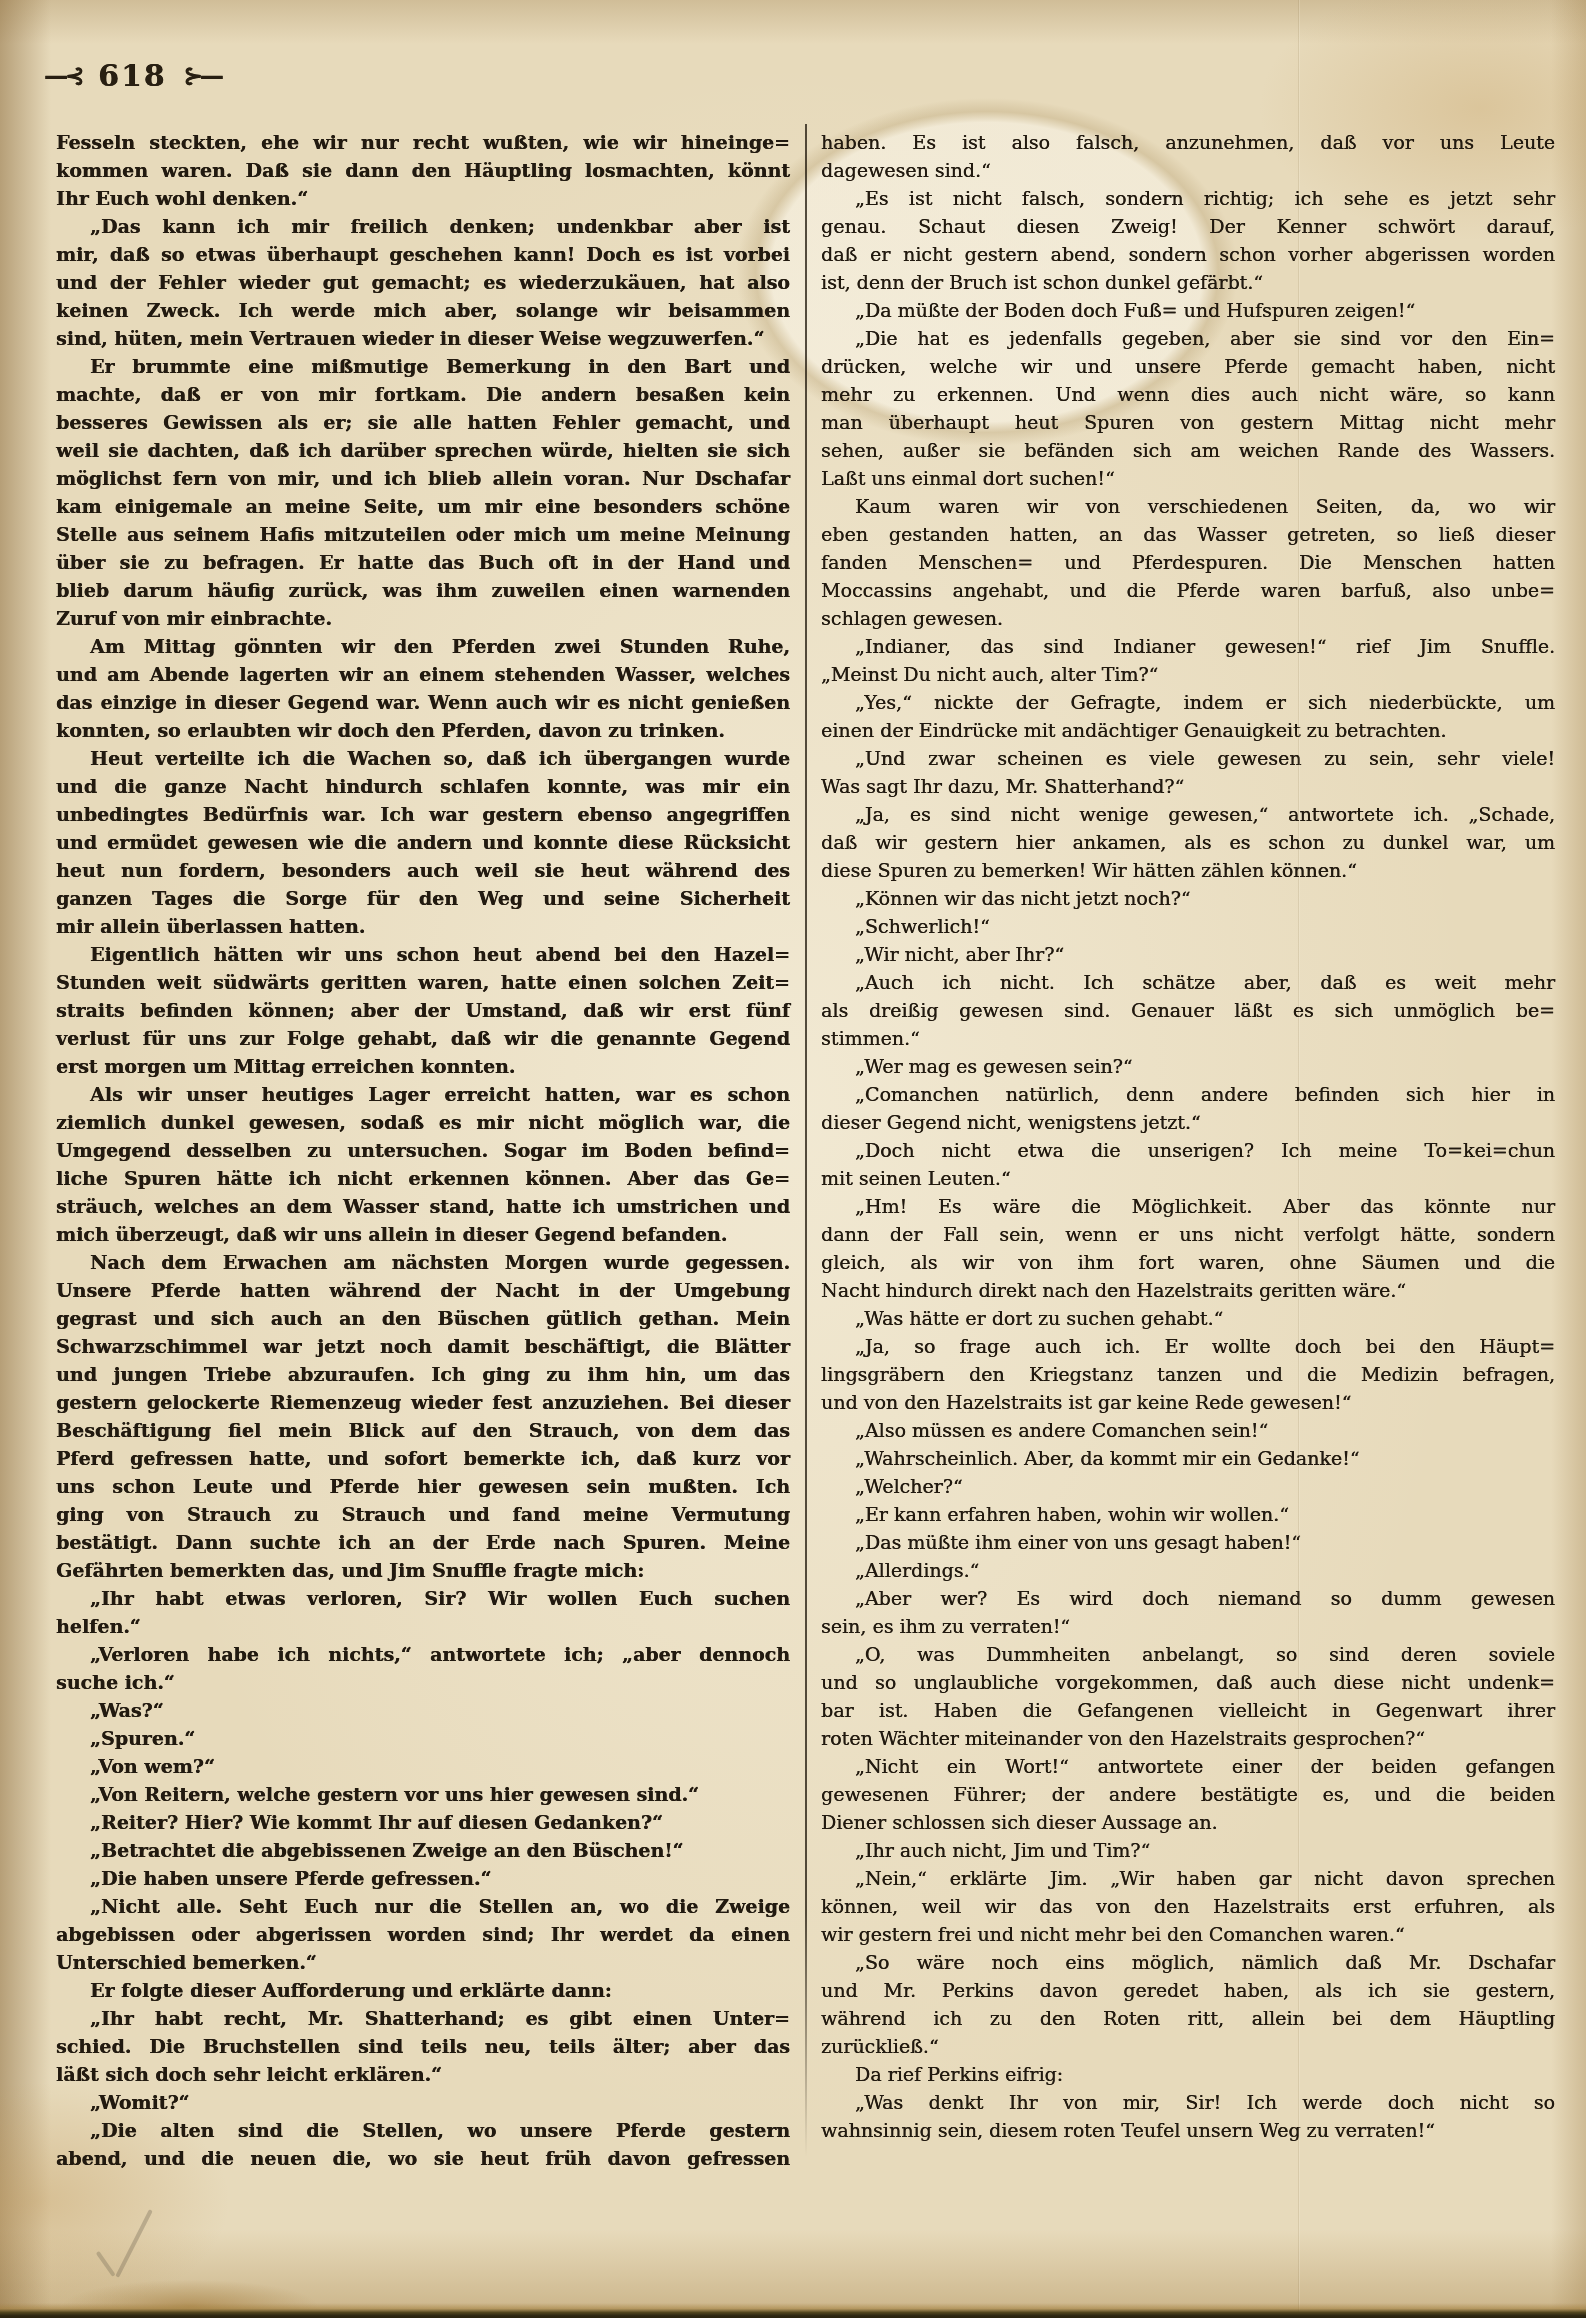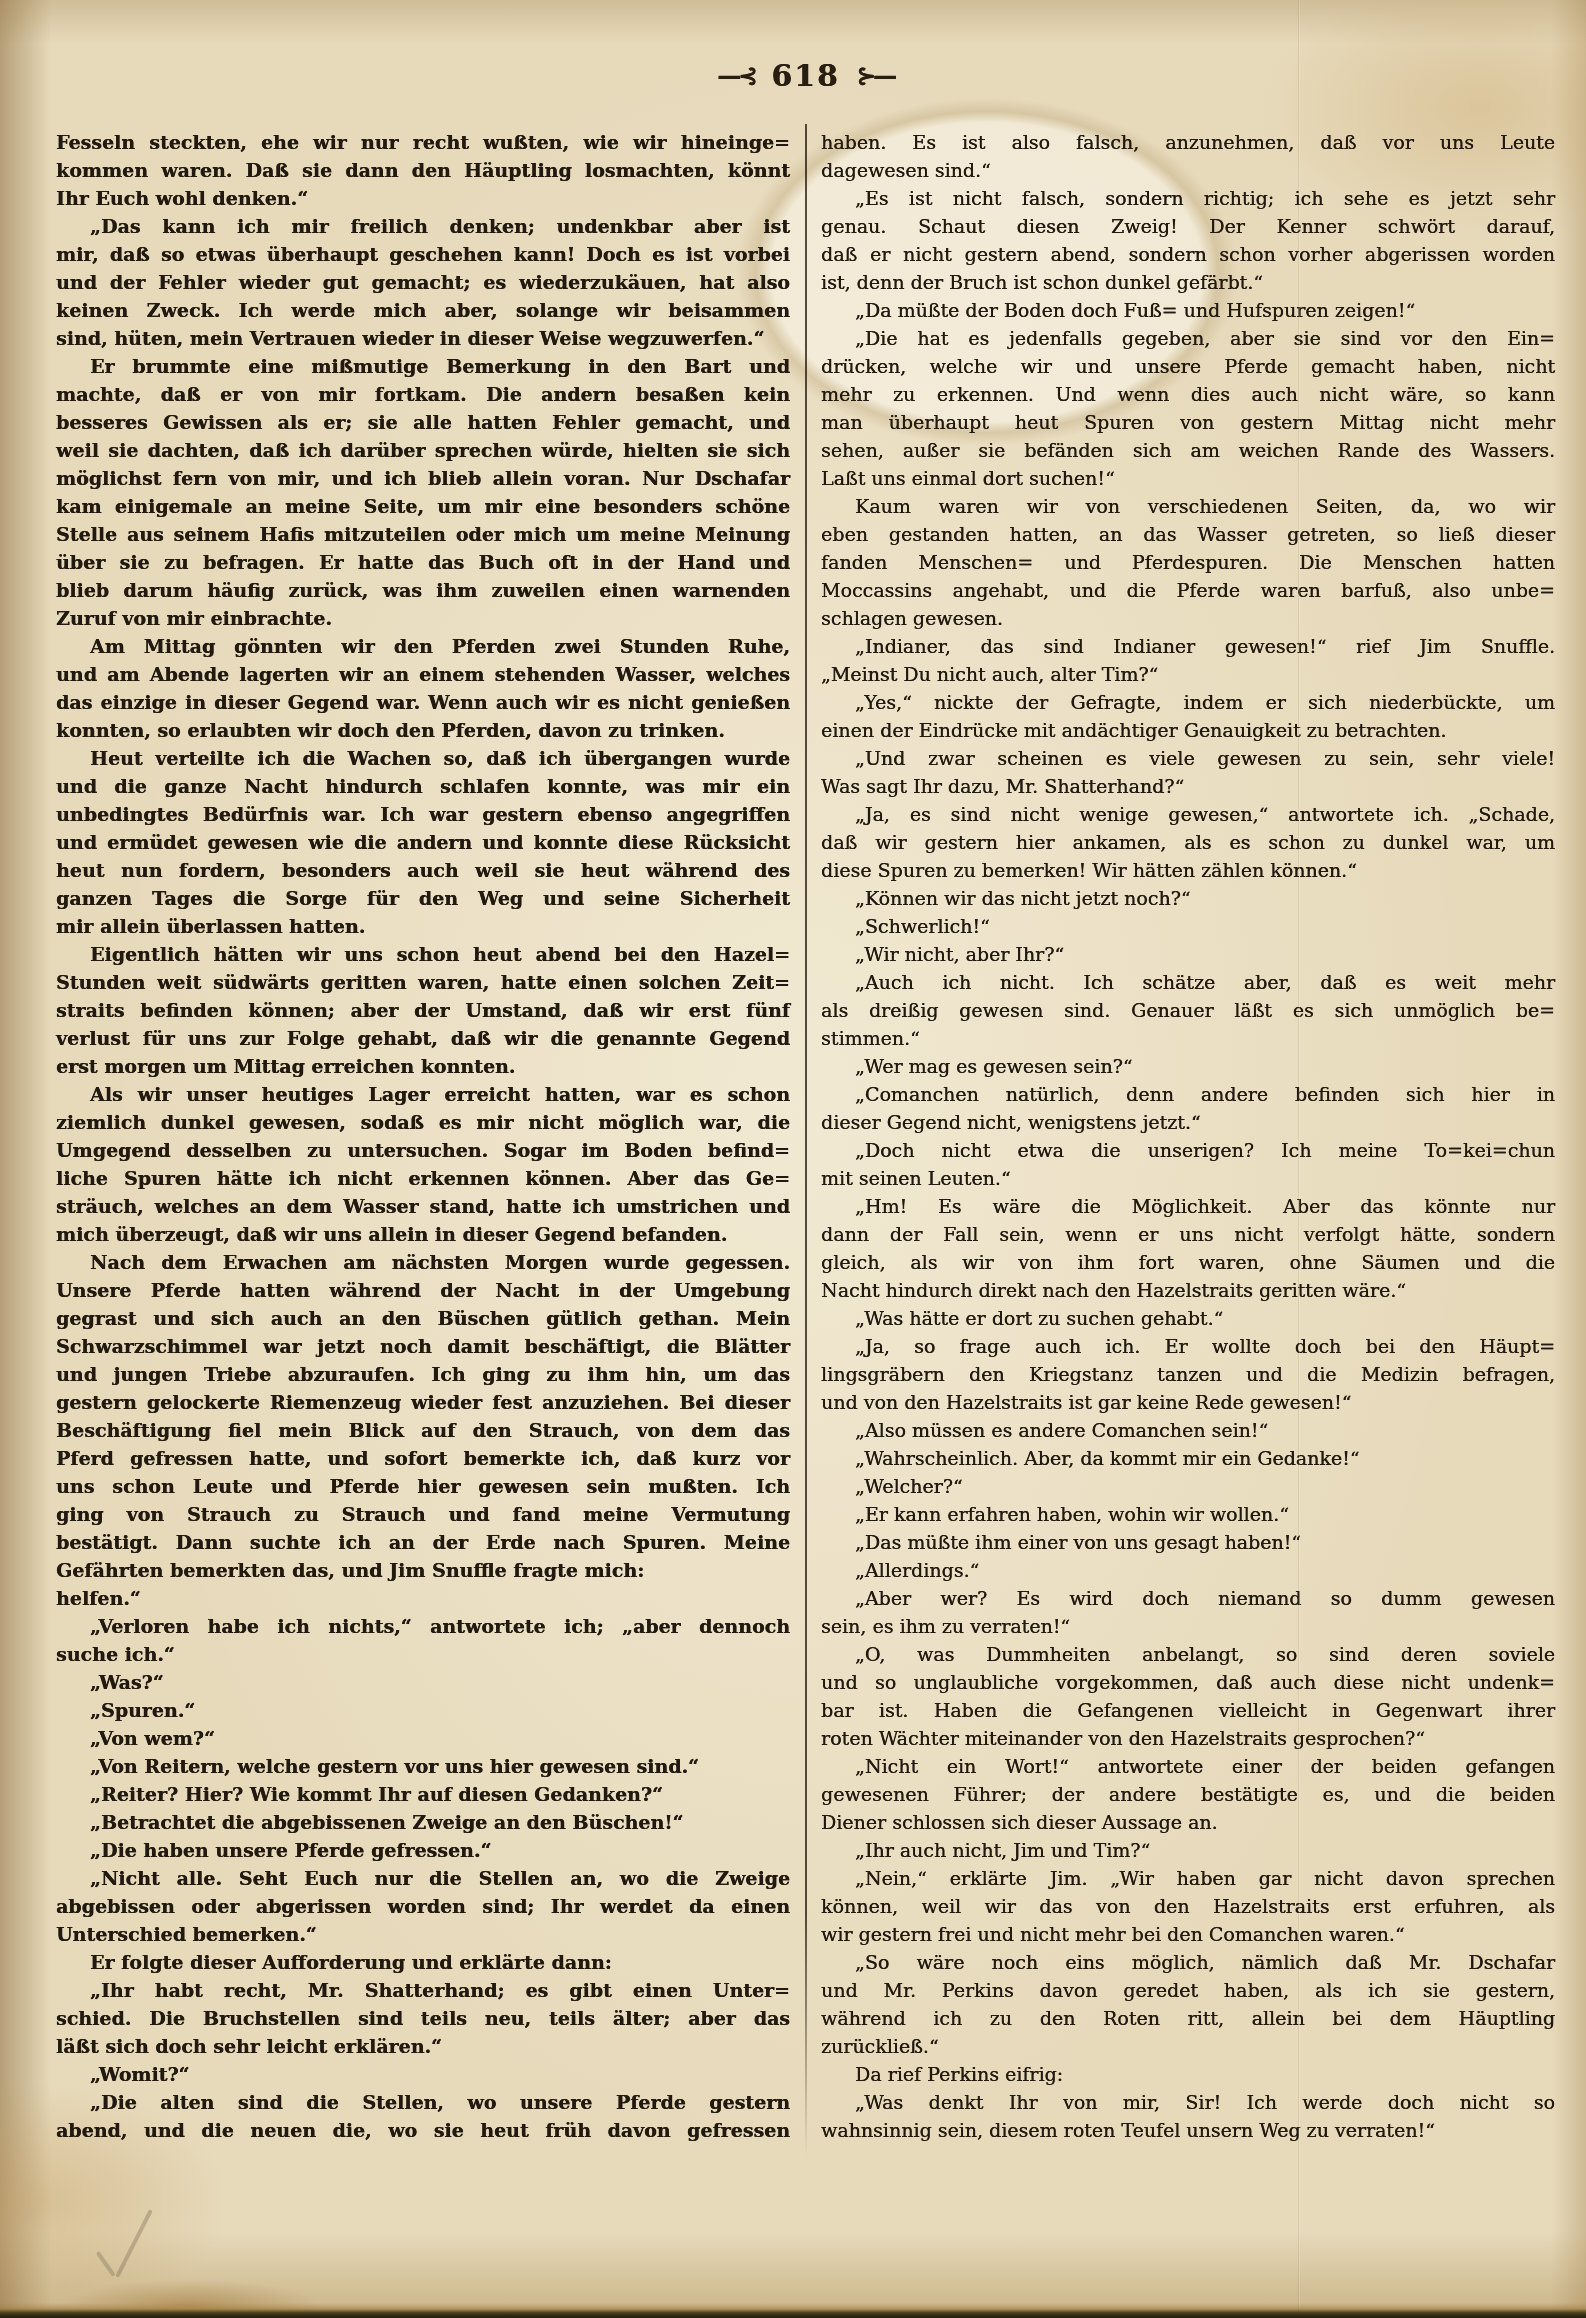--- a/index.html
+++ b/index.html
@@ -14,22 +14,22 @@
       radial-gradient(ellipse 316px 190px at 1480px 108px, rgba(196,158,96,0.35), rgba(196,158,96,0) 70%),
       radial-gradient(ellipse 266px 164px at 38px 2201px, rgba(190,150,88,0.40), rgba(190,150,88,0) 72%),
       linear-gradient(90deg, rgba(133,100,52,0.50), rgba(133,100,52,0) 51px),
       linear-gradient(270deg, rgba(150,115,60,0.30), rgba(150,115,60,0) 35px),
       linear-gradient(180deg, rgba(150,115,60,0.28), rgba(150,115,60,0) 44px),
       linear-gradient(0deg, rgba(165,130,70,0.45), rgba(165,130,70,0) 89px);
     font-family:"DejaVu Serif", serif;
     color:#221a10;
   }
   .page-header{
-    position:absolute; left:56px; top:58px; width:1499px;
-    text-align:center; white-space:nowrap;
+    position:absolute; left:44px; top:58px; width:1499px;
+    text-align:left; white-space:nowrap;
     color:#281f12;
   }
   .page-number{
     font-size:30px; font-weight:bold; letter-spacing:1.9px;
     padding:0 16.4px;
     text-shadow:0.3px 0 0 #281f12;
   }
   .fleuron{
     font-family:"DejaVu Sans", sans-serif;
     font-size:24px; font-weight:bold;
@@ -131,20 +131,21 @@
       <div class="line">gegrast und sich auch an den Büschen gütlich gethan. Mein</div>
       <div class="line">Schwarzschimmel war jetzt noch damit beschäftigt, die Blätter</div>
       <div class="line">und jungen Triebe abzuraufen. Ich ging zu ihm hin, um das</div>
       <div class="line">gestern gelockerte Riemenzeug wieder fest anzuziehen. Bei dieser</div>
       <div class="line">Beschäftigung fiel mein Blick auf den Strauch, von dem das</div>
       <div class="line">Pferd gefressen hatte, und sofort bemerkte ich, daß kurz vor</div>
       <div class="line">uns schon Leute und Pferde hier gewesen sein mußten. Ich</div>
       <div class="line">ging von Strauch zu Strauch und fand meine Vermutung</div>
       <div class="line">bestätigt. Dann suchte ich an der Erde nach Spuren. Meine</div>
       <div class="line end">Gefährten bemerkten das, und Jim Snuffle fragte mich:</div>
+      <div class="line indent">„Ihr habt etwas verloren, Sir? Wir wollen Euch suchen</div>
       <div class="line end">helfen.“</div>
       <div class="line indent">„Verloren habe ich nichts,“ antwortete ich; „aber dennoch</div>
       <div class="line end">suche ich.“</div>
       <div class="line indent end">„Was?“</div>
       <div class="line indent end">„Spuren.“</div>
       <div class="line indent end">„Von wem?“</div>
       <div class="line indent end">„Von Reitern, welche gestern vor uns hier gewesen sind.“</div>
       <div class="line indent end">„Reiter? Hier? Wie kommt Ihr auf diesen Gedanken?“</div>
       <div class="line indent end">„Betrachtet die abgebissenen Zweige an den Büschen!“</div>
       <div class="line indent end">„Die haben unsere Pferde gefressen.“</div>

